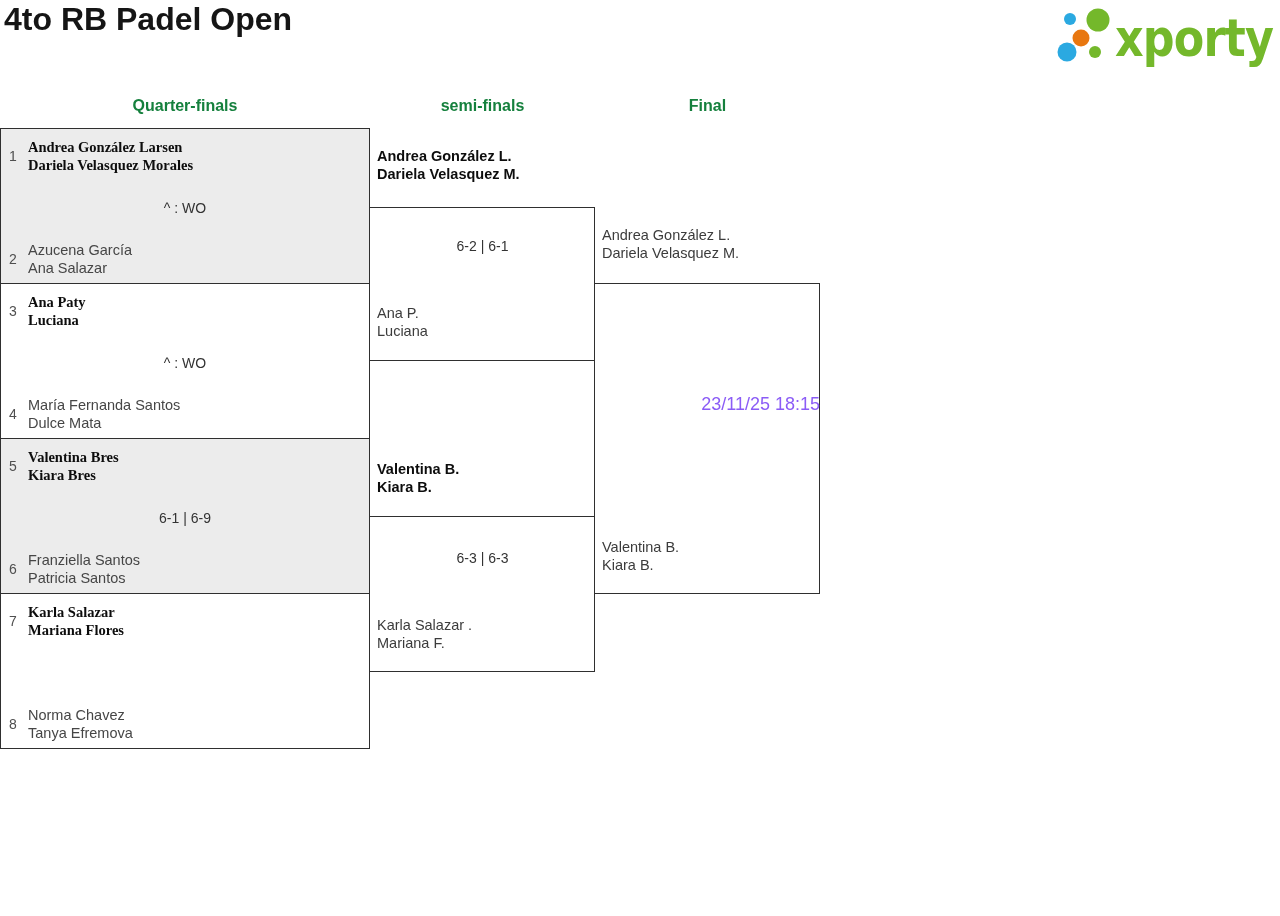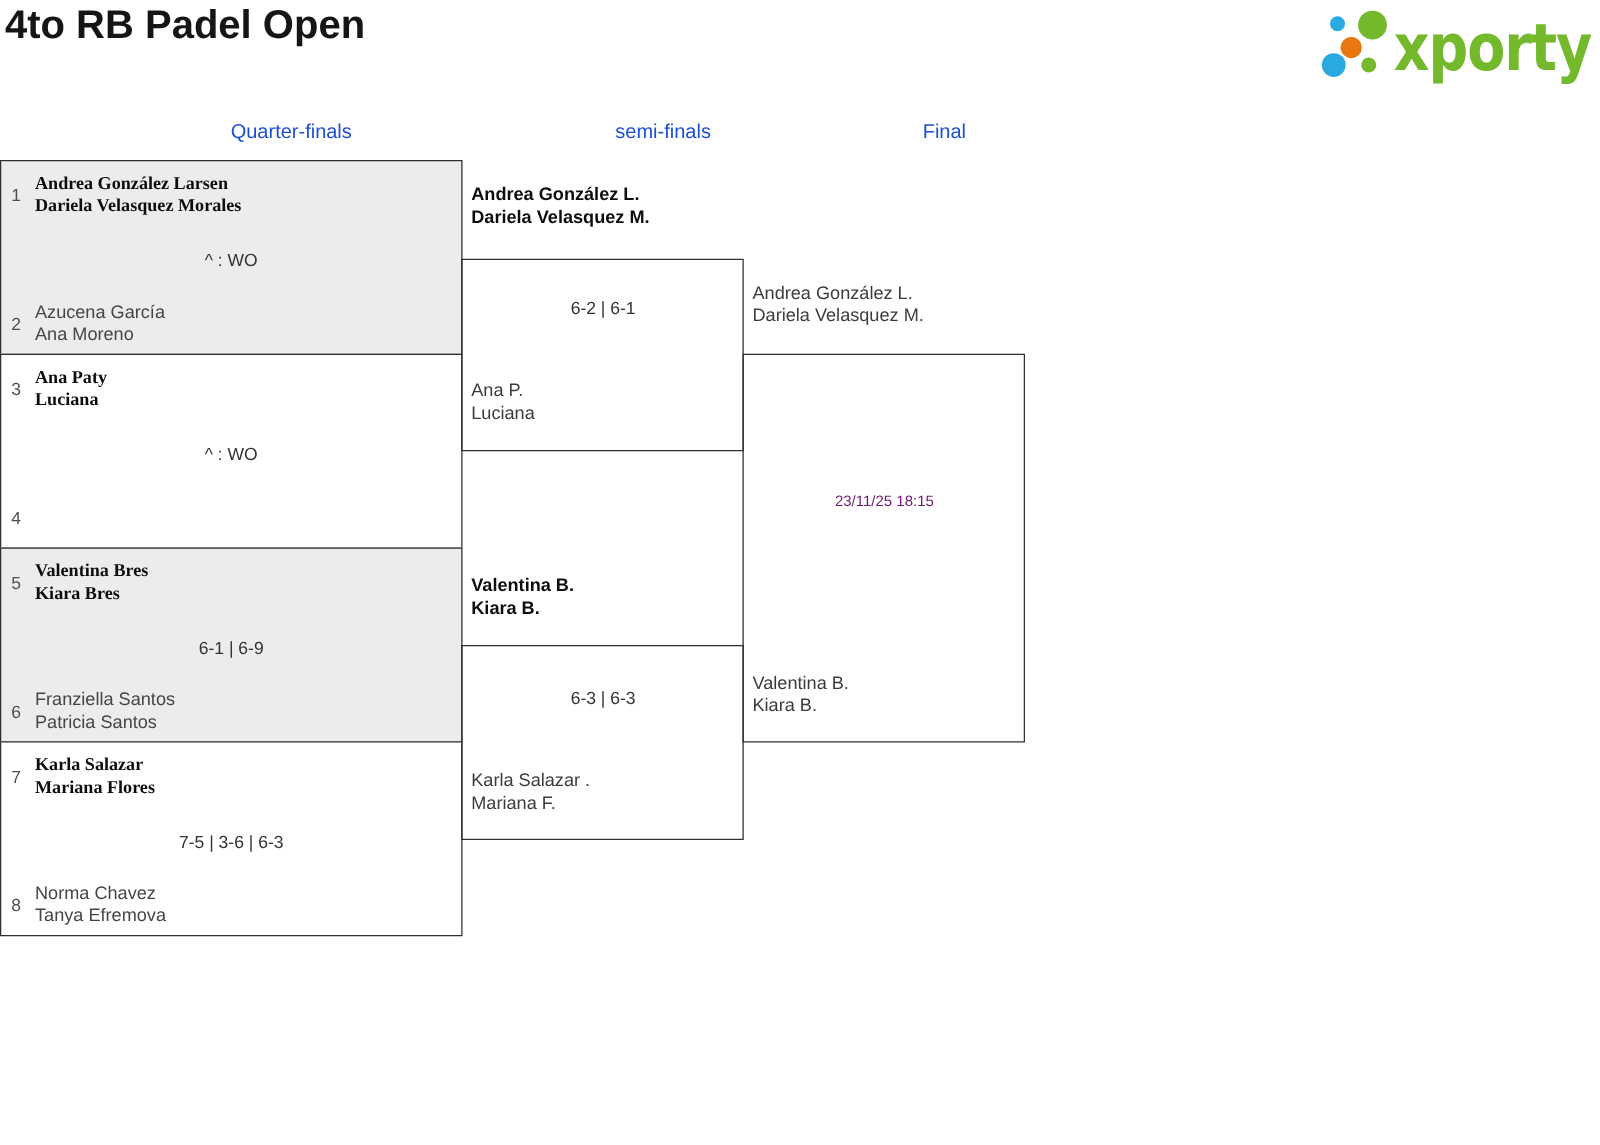--- a/index.html
+++ b/index.html
@@ -7,21 +7,21 @@
   body { font-family:"Liberation Sans", sans-serif; color:#1b1b1b; }
   .page { position:relative; width:1280px; height:916px; background:#fff; overflow:hidden; }
 
   
   .title-block { position:absolute; left:4px; top:3px; }
   .title-line { font-size:32px; font-weight:bold; color:#151515; line-height:33px; letter-spacing:0; }
 
   .logo-svg { position:absolute; left:1048px; top:0; }
 
   
-  .col-header { position:absolute; top:97px; font-size:16px; font-weight:normal; color:#1d4ed8; text-align:center;margin-left:48px; }
+  .col-header { position:absolute; top:97px; font-size:16px; font-weight:bold; color:#15803d; text-align:center; }
   .col-header.qf { left:0; width:370px; }
   .col-header.sf { left:370px; width:225px; }
   .col-header.fi { left:595px; width:225px; }
 
   
   .qf-stack { position:absolute; left:0; top:128px; width:370px; }
   .qf-box { position:relative; width:370px; height:156px; border:1px solid #2f2f2f; background:#fff; }
   .qf-box + .qf-box { margin-top:-1px; }
   .qf-box.shaded { background:#ececec; }
 
@@ -39,21 +39,21 @@
   .box-sf1 { left:369px; top:207px; width:226px; height:154px; }
   .box-sf2 { left:369px; top:516px; width:226px; height:156px; }
   .box-final { left:594px; top:283px; width:226px; height:311px; }
 
   
   .adv { position:absolute; font-size:14.5px; line-height:18px; color:#3c3c3c; }
   .adv.winner { font-weight:bold; color:#0d0d0d; }
   .mid-score { position:absolute; text-align:center; font-size:14px; color:#333; }
   .sf-score1 { left:370px; top:238px; width:225px; }
   .sf-score2 { left:370px; top:550px; width:225px; }
-  .final-date { left:595px; top:394px; width:225px; font-size:12px; color:#701a75; }
+  .final-date { left:595px; top:394px; width:225px; font-size:18px; color:#8b5cf6;text-align:right; }
 </style>
 </head>
 <body>
 
 <div class="page">
 
   <div class="title-block">
     <div class="title-line">4to RB Padel Open</div>
   </div>
 
@@ -75,32 +75,36 @@
     <div class="qf-box shaded">
       <div class="seed top">1</div>
       <div class="team top winner">
         <div>Andrea González Larsen</div>
         <div>Dariela Velasquez Morales</div>
       </div>
       <div class="qf-score">^ : WO</div>
       <div class="seed bottom">2</div>
       <div class="team bottom">
         <div>Azucena García</div>
-        <div>Ana Moreno</div>
+        <div>Ana Salazar</div>
       </div>
     </div>
 
     <div class="qf-box">
       <div class="seed top">3</div>
       <div class="team top winner">
         <div>Ana Paty</div>
         <div>Luciana</div>
       </div>
       <div class="qf-score">^ : WO</div>
       <div class="seed bottom">4</div>
+      <div class="team bottom">
+        <div>María Fernanda Santos</div>
+        <div>Dulce Mata</div>
+      </div>
     </div>
 
     <div class="qf-box shaded">
       <div class="seed top">5</div>
       <div class="team top winner">
         <div>Valentina Bres</div>
         <div>Kiara Bres</div>
       </div>
       <div class="qf-score">6-1 | 6-9</div>
       <div class="seed bottom">6</div>
@@ -109,21 +113,20 @@
         <div>Patricia Santos</div>
       </div>
     </div>
 
     <div class="qf-box">
       <div class="seed top">7</div>
       <div class="team top winner">
         <div>Karla Salazar</div>
         <div>Mariana Flores</div>
       </div>
-      <div class="qf-score">7-5 | 3-6 | 6-3</div>
       <div class="seed bottom">8</div>
       <div class="team bottom">
         <div>Norma Chavez</div>
         <div>Tanya Efremova</div>
       </div>
     </div>
 
   </div>
 
   <div class="line-box box-sf1"></div>

